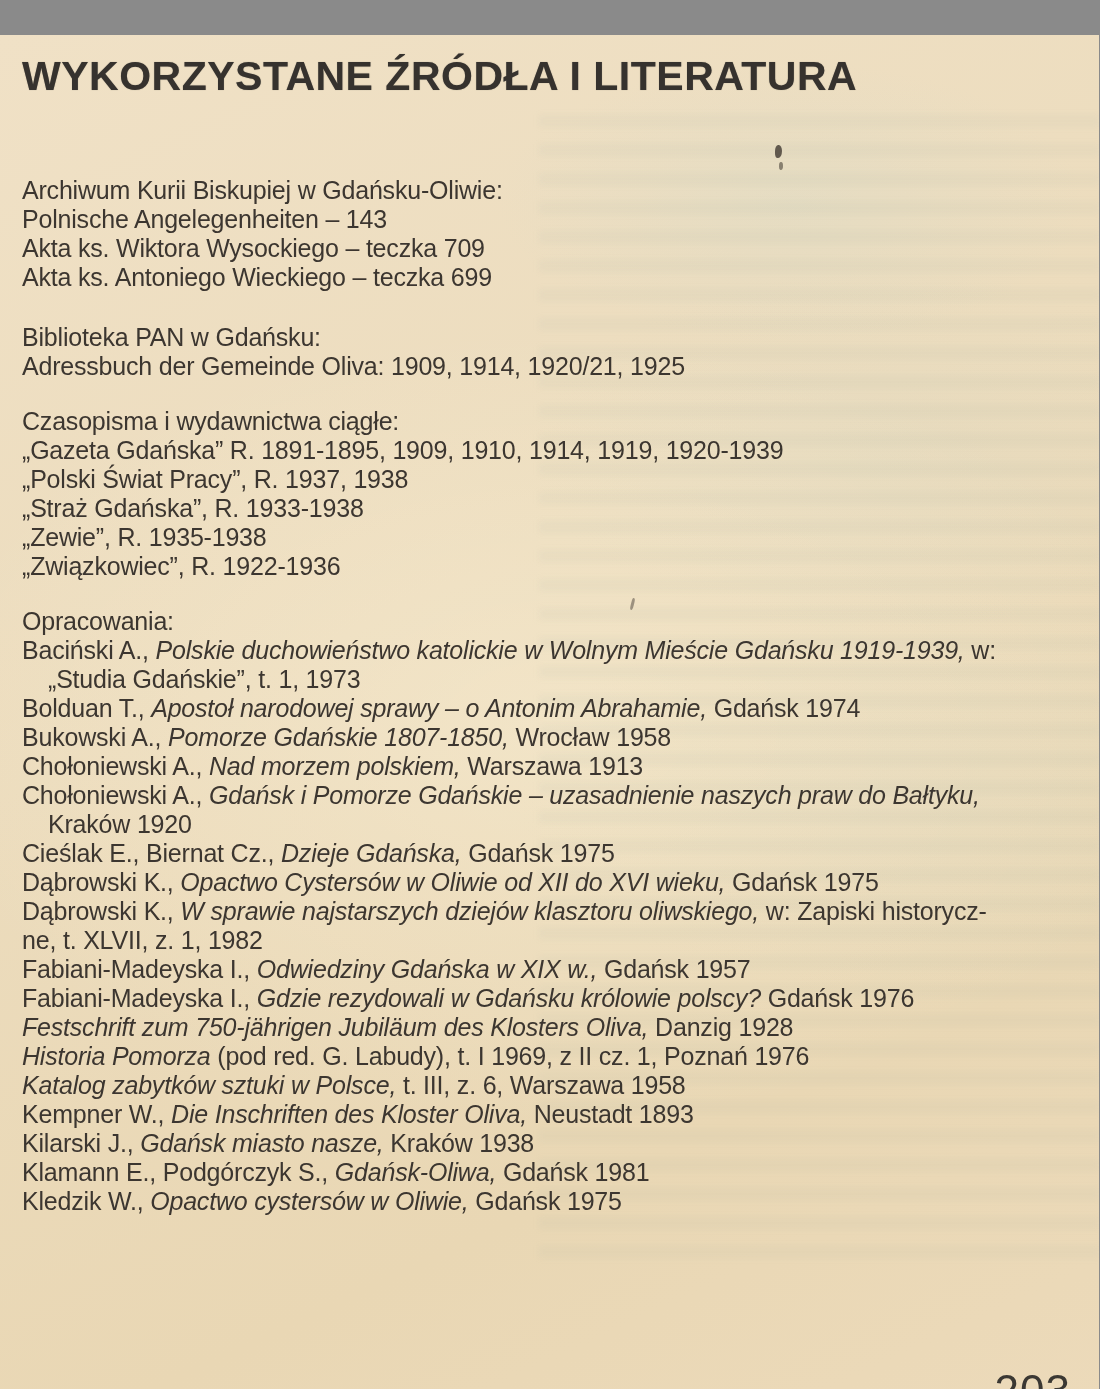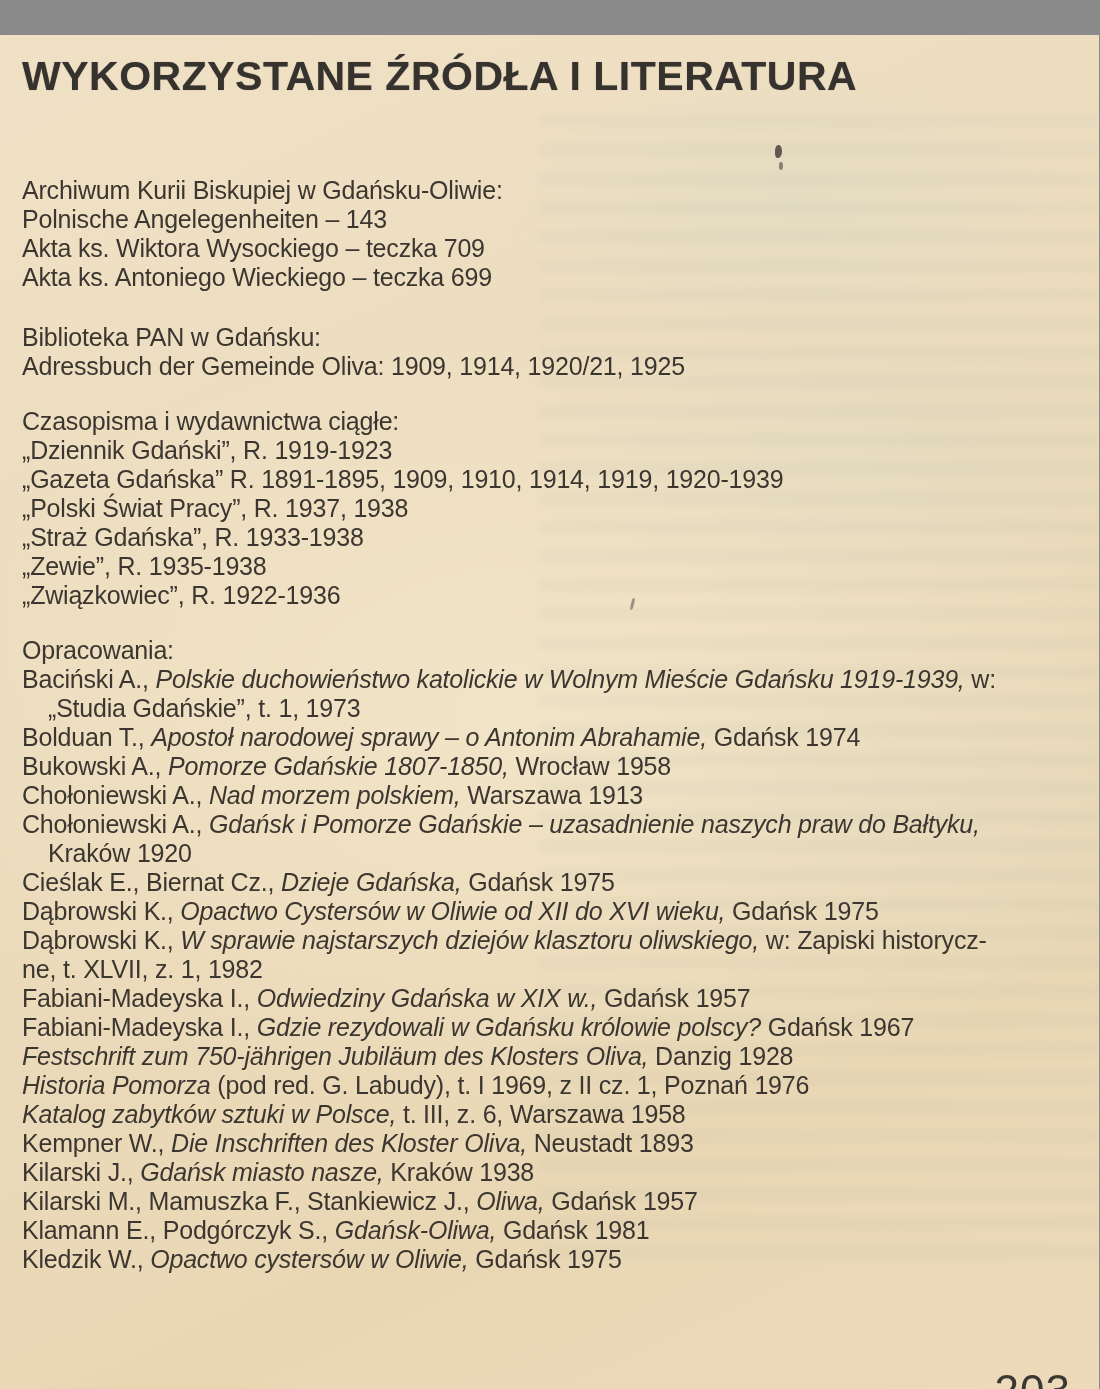--- a/index.html
+++ b/index.html
@@ -99,47 +99,45 @@
         <div class="line" data-name="bibliography-line"><span data-name="text-segment">Polnische Angelegenheiten – 143</span></div>
         <div class="line" data-name="bibliography-line"><span data-name="text-segment">Akta ks. Wiktora Wysockiego – teczka 709</span></div>
         <div class="line" data-name="bibliography-line"><span data-name="text-segment">Akta ks. Antoniego Wieckiego – teczka 699</span></div>
       </div>
       <div class="section" data-name="section-biblioteka-pan">
         <div class="line" data-name="bibliography-line"><span data-name="text-segment">Biblioteka PAN w Gdańsku:</span></div>
         <div class="line" data-name="bibliography-line"><span data-name="text-segment">Adressbuch der Gemeinde Oliva: 1909, 1914, 1920/21, 1925</span></div>
       </div>
       <div class="section" data-name="section-czasopisma">
         <div class="line" data-name="bibliography-line"><span data-name="text-segment">Czasopisma i wydawnictwa ciągłe:</span></div>
-        <div class="line" data-name="bibliography-line"><span data-name="text-segment">„Dziennik Gdański”, R. 1919-1923</span></div>
         <div class="line" data-name="bibliography-line"><span data-name="text-segment">„Gazeta Gdańska” R. 1891-1895, 1909, 1910, 1914, 1919, 1920-1939</span></div>
         <div class="line" data-name="bibliography-line"><span data-name="text-segment">„Polski Świat Pracy”, R. 1937, 1938</span></div>
         <div class="line" data-name="bibliography-line"><span data-name="text-segment">„Straż Gdańska”, R. 1933-1938</span></div>
         <div class="line" data-name="bibliography-line"><span data-name="text-segment">„Zewie”, R. 1935-1938</span></div>
         <div class="line" data-name="bibliography-line"><span data-name="text-segment">„Związkowiec”, R. 1922-1936</span></div>
       </div>
       <div class="section" data-name="section-opracowania">
         <div class="line" data-name="bibliography-line"><span data-name="text-segment">Opracowania:</span></div>
         <div class="line" data-name="bibliography-line"><span data-name="text-segment">Baciński A., </span><span class="it" data-name="work-title-segment">Polskie duchowieństwo katolickie w Wolnym Mieście Gdańsku 1919-1939,</span><span data-name="text-segment"> w:</span></div>
         <div class="line indent" data-name="bibliography-line"><span data-name="text-segment">„Studia Gdańskie”, t. 1, 1973</span></div>
         <div class="line" data-name="bibliography-line"><span data-name="text-segment">Bolduan T., </span><span class="it" data-name="work-title-segment">Apostoł narodowej sprawy – o Antonim Abrahamie,</span><span data-name="text-segment"> Gdańsk 1974</span></div>
         <div class="line" data-name="bibliography-line"><span data-name="text-segment">Bukowski A., </span><span class="it" data-name="work-title-segment">Pomorze Gdańskie 1807-1850,</span><span data-name="text-segment"> Wrocław 1958</span></div>
         <div class="line" data-name="bibliography-line"><span data-name="text-segment">Chołoniewski A., </span><span class="it" data-name="work-title-segment">Nad morzem polskiem,</span><span data-name="text-segment"> Warszawa 1913</span></div>
         <div class="line" data-name="bibliography-line"><span data-name="text-segment">Chołoniewski A., </span><span class="it" data-name="work-title-segment">Gdańsk i Pomorze Gdańskie – uzasadnienie naszych praw do Bałtyku,</span></div>
         <div class="line indent" data-name="bibliography-line"><span data-name="text-segment">Kraków 1920</span></div>
         <div class="line" data-name="bibliography-line"><span data-name="text-segment">Cieślak E., Biernat Cz., </span><span class="it" data-name="work-title-segment">Dzieje Gdańska,</span><span data-name="text-segment"> Gdańsk 1975</span></div>
         <div class="line" data-name="bibliography-line"><span data-name="text-segment">Dąbrowski K., </span><span class="it" data-name="work-title-segment">Opactwo Cystersów w Oliwie od XII do XVI wieku,</span><span data-name="text-segment"> Gdańsk 1975</span></div>
         <div class="line" data-name="bibliography-line"><span data-name="text-segment">Dąbrowski K., </span><span class="it" data-name="work-title-segment">W sprawie najstarszych dziejów klasztoru oliwskiego,</span><span data-name="text-segment"> w: Zapiski historycz-</span></div>
         <div class="line" data-name="bibliography-line"><span data-name="text-segment">ne, t. XLVII, z. 1, 1982</span></div>
         <div class="line" data-name="bibliography-line"><span data-name="text-segment">Fabiani-Madeyska I., </span><span class="it" data-name="work-title-segment">Odwiedziny Gdańska w XIX w.,</span><span data-name="text-segment"> Gdańsk 1957</span></div>
-        <div class="line" data-name="bibliography-line"><span data-name="text-segment">Fabiani-Madeyska I., </span><span class="it" data-name="work-title-segment">Gdzie rezydowali w Gdańsku królowie polscy?</span><span data-name="text-segment"> Gdańsk 1967</span></div>
+        <div class="line" data-name="bibliography-line"><span data-name="text-segment">Fabiani-Madeyska I., </span><span class="it" data-name="work-title-segment">Gdzie rezydowali w Gdańsku królowie polscy?</span><span data-name="text-segment"> Gdańsk 1976</span></div>
         <div class="line" data-name="bibliography-line"><span class="it" data-name="work-title-segment">Festschrift zum 750-jährigen Jubiläum des Klosters Oliva,</span><span data-name="text-segment"> Danzig 1928</span></div>
         <div class="line" data-name="bibliography-line"><span class="it" data-name="work-title-segment">Historia Pomorza</span><span data-name="text-segment"> (pod red. G. Labudy), t. I 1969, z II cz. 1, Poznań 1976</span></div>
         <div class="line" data-name="bibliography-line"><span class="it" data-name="work-title-segment">Katalog zabytków sztuki w Polsce,</span><span data-name="text-segment"> t. III, z. 6, Warszawa 1958</span></div>
         <div class="line" data-name="bibliography-line"><span data-name="text-segment">Kempner W., </span><span class="it" data-name="work-title-segment">Die Inschriften des Kloster Oliva,</span><span data-name="text-segment"> Neustadt 1893</span></div>
         <div class="line" data-name="bibliography-line"><span data-name="text-segment">Kilarski J., </span><span class="it" data-name="work-title-segment">Gdańsk miasto nasze,</span><span data-name="text-segment"> Kraków 1938</span></div>
-        <div class="line" data-name="bibliography-line"><span data-name="text-segment">Kilarski M., Mamuszka F., Stankiewicz J., </span><span class="it" data-name="work-title-segment">Oliwa,</span><span data-name="text-segment"> Gdańsk 1957</span></div>
         <div class="line" data-name="bibliography-line"><span data-name="text-segment">Klamann E., Podgórczyk S., </span><span class="it" data-name="work-title-segment">Gdańsk-Oliwa,</span><span data-name="text-segment"> Gdańsk 1981</span></div>
         <div class="line" data-name="bibliography-line"><span data-name="text-segment">Kledzik W., </span><span class="it" data-name="work-title-segment">Opactwo cystersów w Oliwie,</span><span data-name="text-segment"> Gdańsk 1975</span></div>
       </div>
     </div>
 
   <div class="page-number" data-name="page-number">203</div>
 </div>
 
 </body></html>

